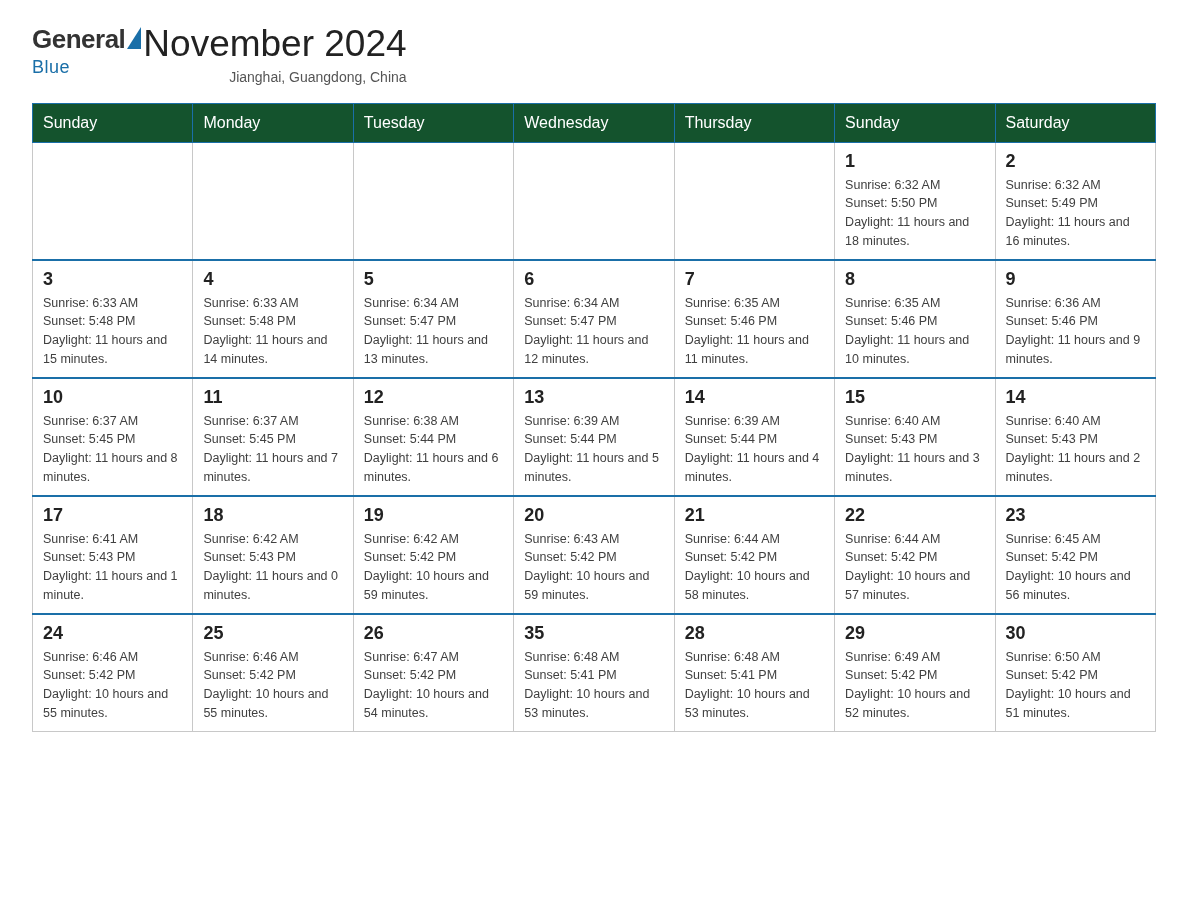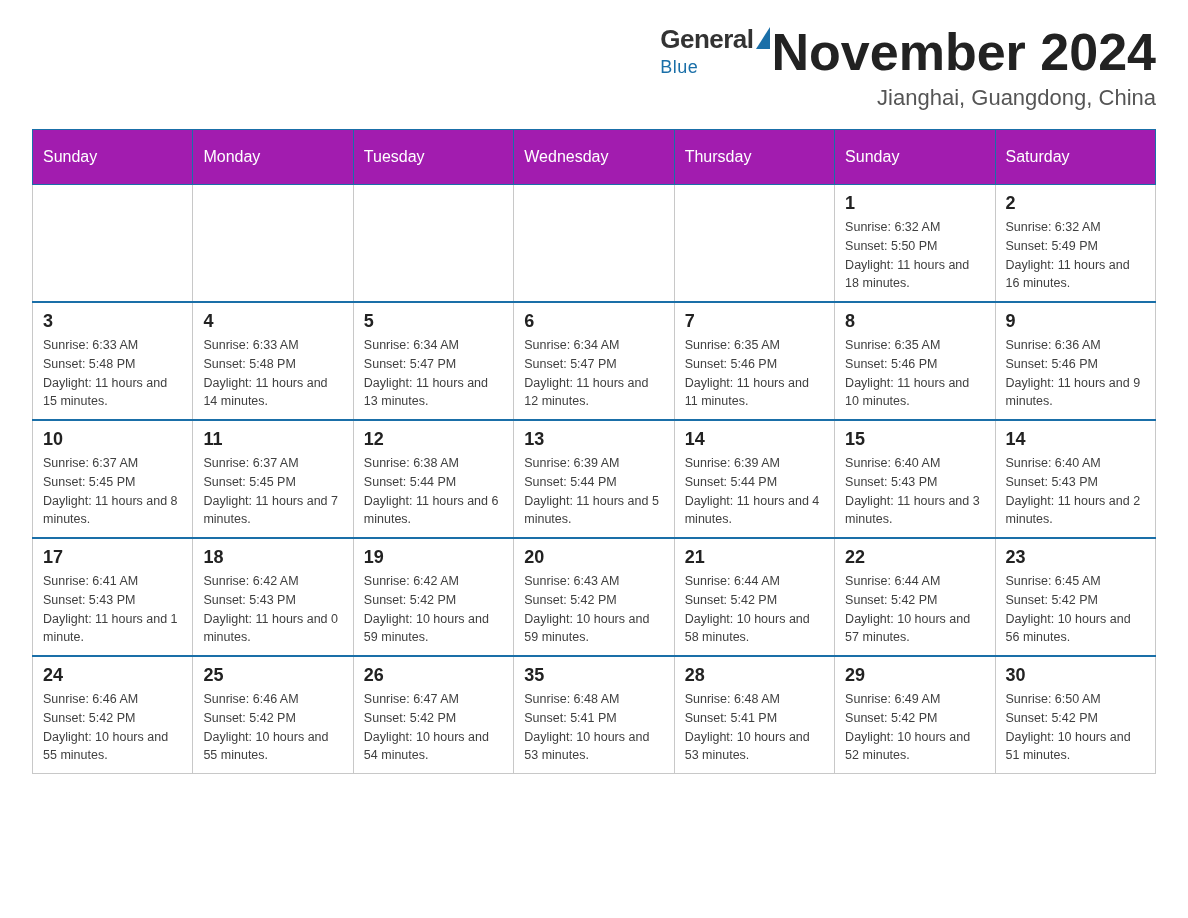--- a/index.html
+++ b/index.html
@@ -5,21 +5,21 @@
     * { box-sizing: border-box; margin: 0; padding: 0; }
     body {
       background: #fff;
       font-family: Arial, Helvetica, sans-serif;
       padding: 24px 32px;
       width: 1188px;
       min-height: 918px;
     }
     .header {
       display: flex;
-      justify-content: flex-end;
+      justify-content: flex-start;
       align-items: flex-start;
       margin-bottom: 18px;
     }
     .logo {
       display: flex;
       flex-direction: column;
       align-items: flex-start;
     }
     .logo-top {
       display: flex;
@@ -48,40 +48,40 @@
     .logo-tagline {
       font-size: 18px;
       color: #1a6fa8;
       margin-top: 2px;
       letter-spacing: 0.5px;
     }
     .title-block {
       text-align: right;
     }
     .title-month {
-      font-size: 52px;
-      font-weight: bold;
+      font-size: 37px;
+      font-weight: normal;
       color: #222;
       line-height: 1.1;
     }
     .title-location {
-      font-size: 22px;
+      font-size: 14px;
       color: #555;
       margin-top: 4px;
     }
     .calendar {
       width: 100%;
       border-collapse: collapse;
     }
     .calendar th {
-      background-color: #a21caf;
+      background-color: #14532d;
       color: #fff;
       font-size: 16px;
       font-weight: normal;
-      padding: 18px 10px;
+      padding: 10px 10px;
       text-align: left;
       border: 1px solid #1a6fa8;
     }
     .calendar td {
       vertical-align: top;
       padding: 8px 10px;
       border: 1px solid #c8c8c8;
       width: 14.28%;
       min-height: 100px;
       font-size: 13px;

